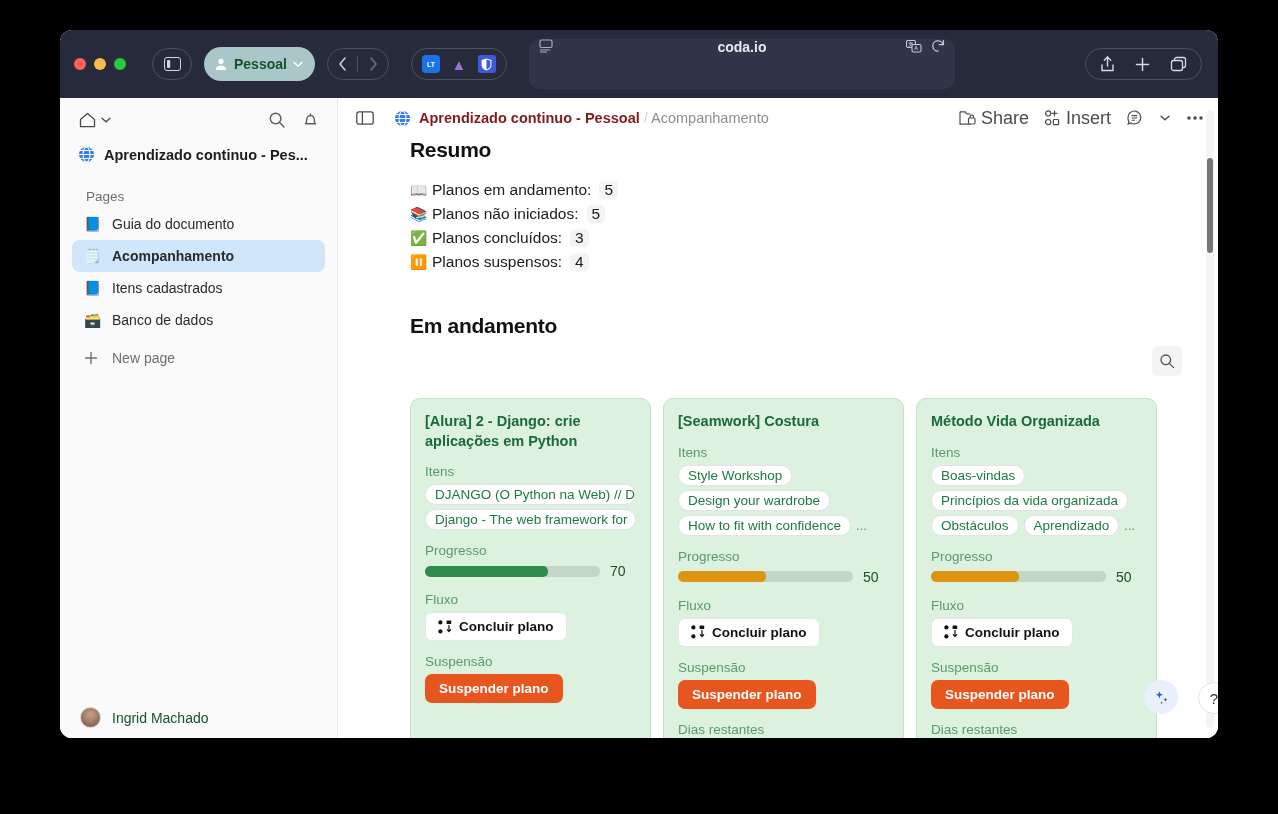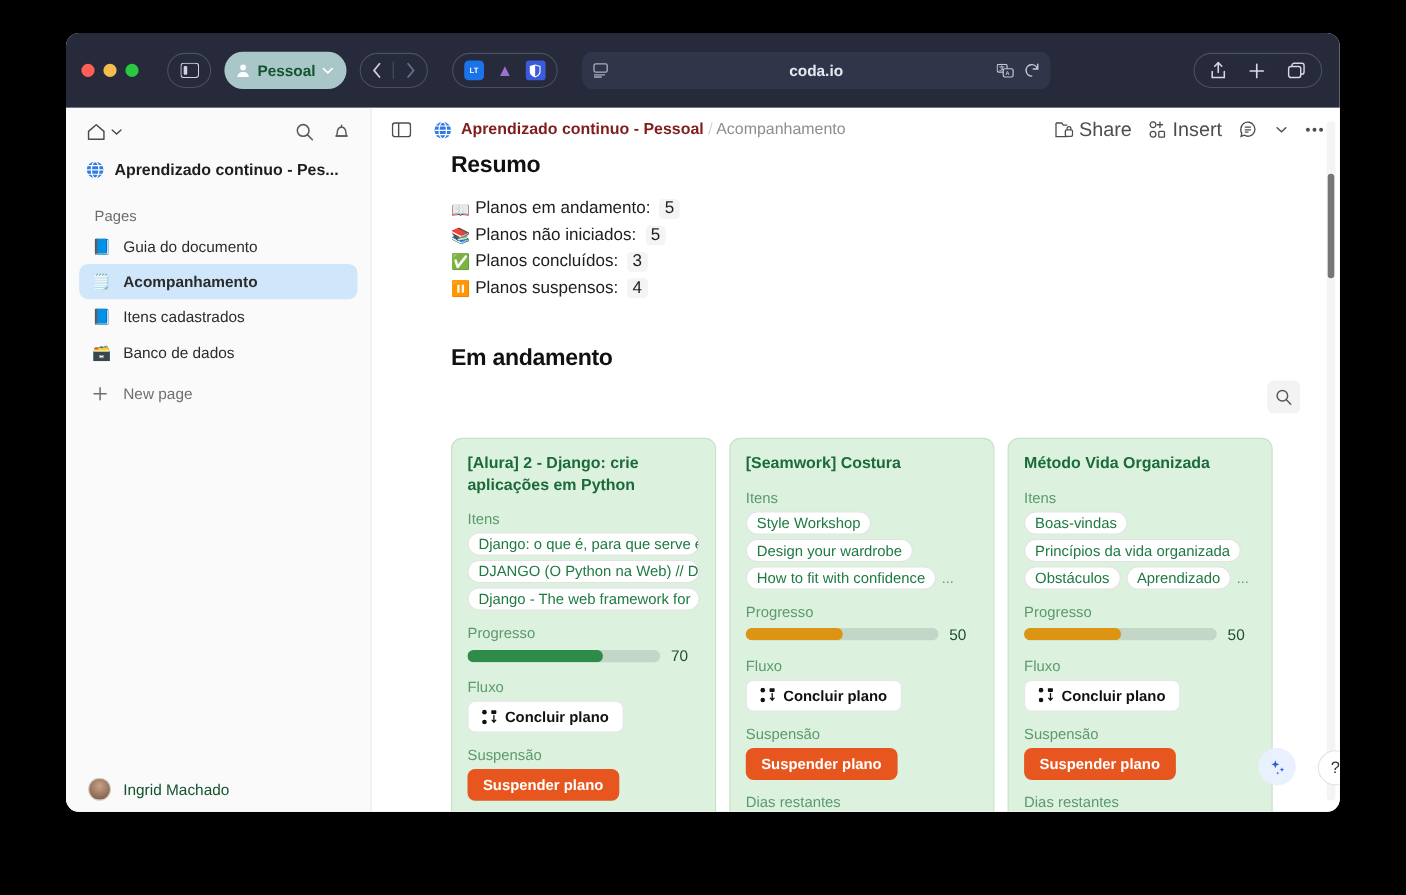--- a/index.html
+++ b/index.html
@@ -42,22 +42,22 @@
   .navpill { margin-left:12px; width:62px; height:32px; display:flex; }
   .navpill .half { flex:1; display:flex; align-items:center; justify-content:center; }
   .navpill .div { width:1px; height:16px; background:#4a4f63; align-self:center; }
   .extpill { margin-left:22px; height:32px; display:flex; align-items:center; gap:10px; padding:0 10px; }
   .ext { width:18px;height:18px;border-radius:4px; display:flex;align-items:center;justify-content:center;
          font-size:7px; font-weight:700; color:#fff; }
   .ext-lt { background:#1a73e8; }
   .ext-va { background:transparent; color:#9b72cf; font-size:15px; }
   .ext-bw { background:#3b5bdb; color:#fff; border-radius:3px; }
   .urlbar {
-    margin-left:22px; flex:0 0 426px; height:34px; border-radius:10px;
-    background:#30354a; display:flex; align-items:center; position:relative;
+    margin-left:22px; flex:0 0 426px; height:50px; border-radius:10px;
+    background:#30354a; display:flex; position:relative;
     color:#e7e9f0; font-size:14px; font-weight:600;
   }
   .urlbar .url-left { position:absolute; left:10px; display:flex; gap:6px; color:#aeb3c4; }
   .urlbar .url-txt { width:100%; text-align:center; }
   .urlbar .url-right { position:absolute; right:10px; display:flex; gap:9px; align-items:center; color:#c3c7d6; }
   .rightpill { position:absolute; right:16px; height:32px; display:flex; align-items:center; gap:20px; padding:0 14px; }
 
   
   .appbody { display:flex; height:640px; background:#fff; }
 
@@ -441,23 +441,20 @@
               </svg>
           </div>
 
           <div class="cards">
 
             <div class="card">
               <div class="ctitle">[Alura] 2 - Django: crie aplicações em Python</div>
               <div class="clabel">Itens</div>
               <div class="chips">
                 <div class="chiprow">
-                  <span class="chip clip">Django: o que é, para que serve e</span>
-                </div>
-                <div class="chiprow">
                   <span class="chip clip">DJANGO (O Python na Web) // D</span>
                 </div>
                 <div class="chiprow">
                   <span class="chip clip">Django - The web framework for</span>
                 </div>
               </div>
               <div class="clabel">Progresso</div>
               <div class="progrow">
                 <div class="track">
                   <div class="fill" style="width:70%;background:#2e8b49"></div>

